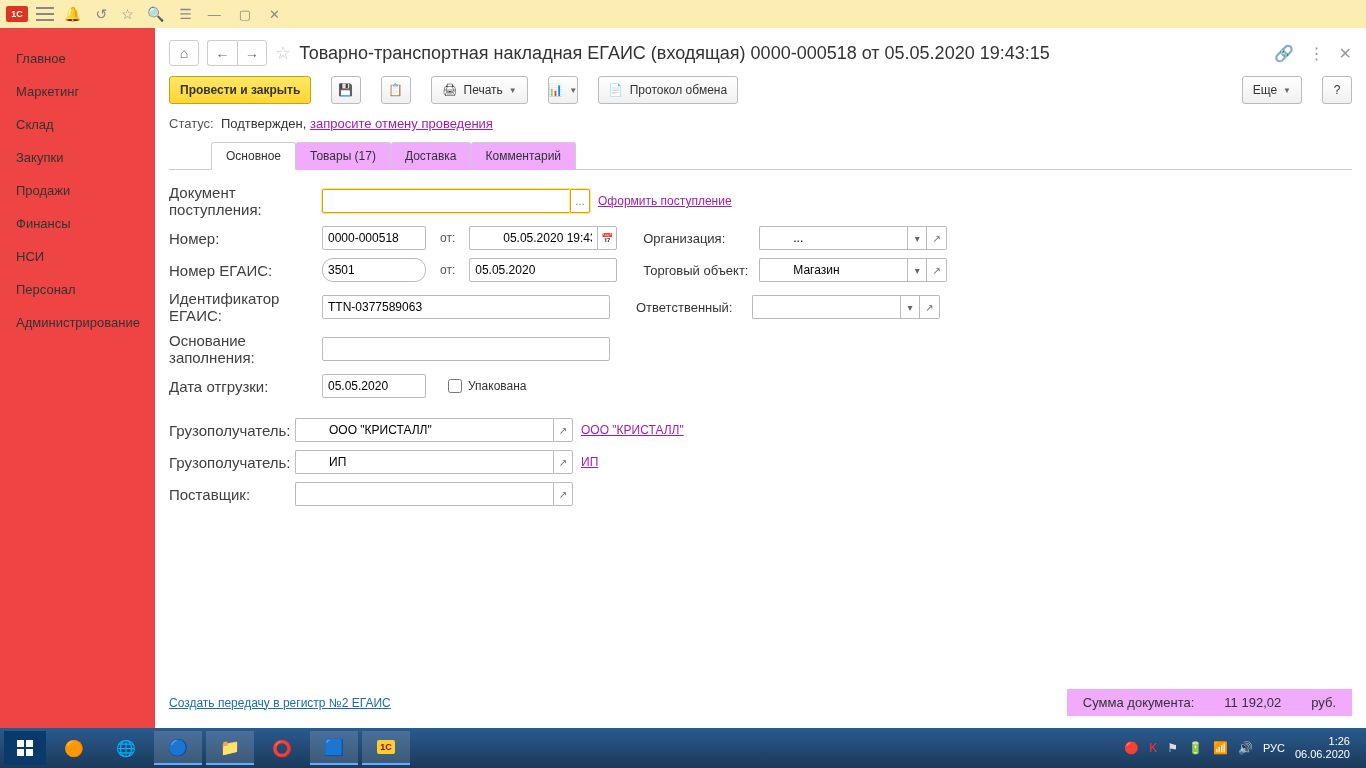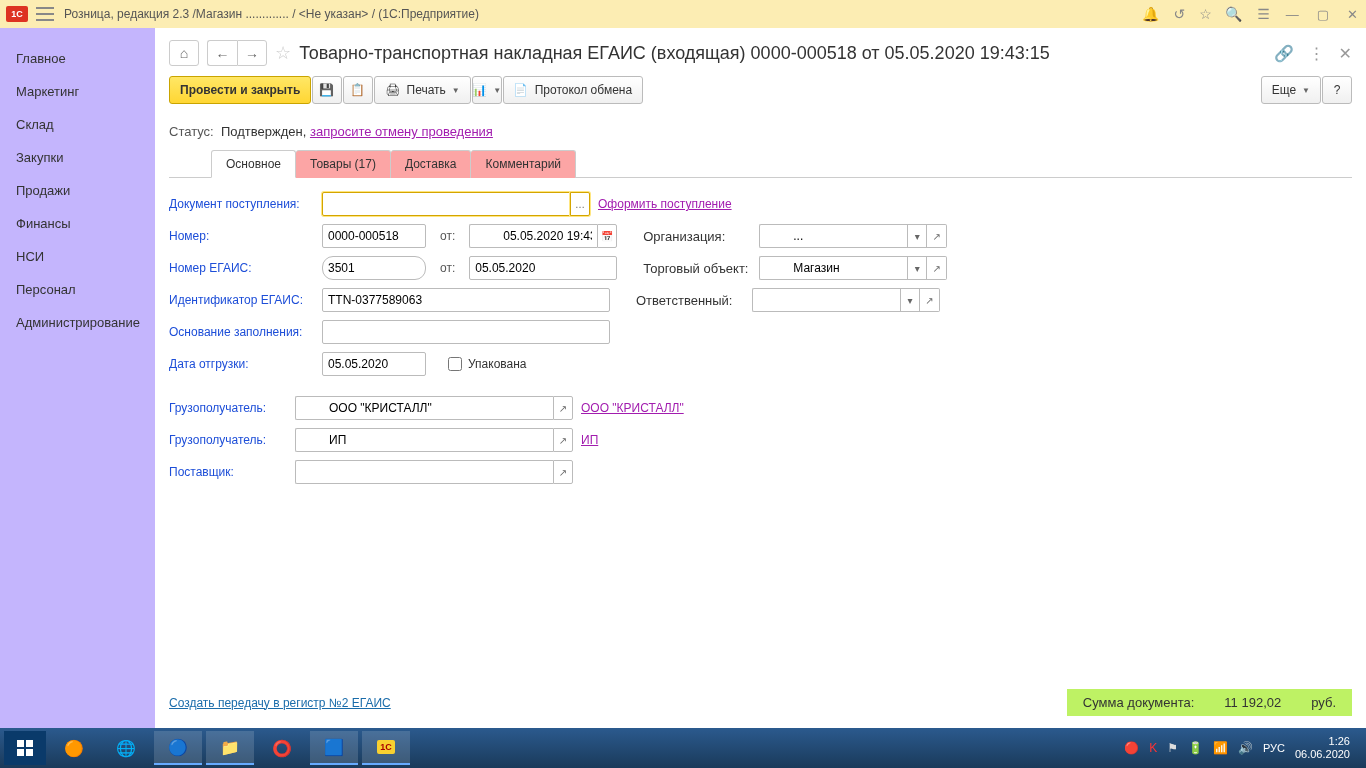--- a/index.html
+++ b/index.html
@@ -10,75 +10,75 @@
 .tb-logo { width: 22px; height: 16px; background: #dd3322; border-radius: 2px; color: #fff; font-weight: bold; font-size: 9px; display: flex; align-items: center; justify-content: center; margin-right: 8px; }
 .tb-menu { width: 18px; height: 14px; display: flex; flex-direction: column; justify-content: space-between; margin-right: 10px; cursor: pointer; }
 .tb-menu span { height: 2px; background: #888; }
 .tb-title { flex: 1; }
 .tb-icons { display: flex; gap: 14px; align-items: center; color: #888; font-size: 14px; }
 .tb-icon { cursor: pointer; }
 .tb-icons .win { font-size: 13px; padding: 0 2px; }
 
 
 .main { display: flex; height: 700px; }
-.sidebar { width: 155px; background: #c4b5fd; padding-top: 14px; }
+.sidebar { width: 155px; background: #ef4444; padding-top: 14px; }
 .sidebar .item { padding: 9px 16px; cursor: pointer; color: #333; font-size: 13px; }
 
 .content { flex: 1; background: #fff; padding: 12px 14px 0 14px; display: flex; flex-direction: column; }
 
 
 .dochdr { display: flex; align-items: center; gap: 8px; margin-bottom: 10px; }
 .nav-btn { border: 1px solid #ccc; background: #fff; height: 26px; min-width: 30px; border-radius: 3px; display: flex; align-items: center; justify-content: center; cursor: pointer; font-size: 14px; color: #666; }
 .nav-group { display: flex; }
 .nav-group .nav-btn:first-child { border-radius: 3px 0 0 3px; border-right: none; }
 .nav-group .nav-btn:last-child { border-radius: 0 3px 3px 0; }
 .star { font-size: 18px; color: #ccc; cursor: pointer; }
 .doc-title { font-size: 18px; color: #333; flex: 1; }
 .hdr-right { display: flex; gap: 14px; align-items: center; color: #999; font-size: 16px; }
 
 
-.toolbar { display: flex; gap: 1px; align-items: center; margin-bottom: 20px; }
+.toolbar { display: flex; gap: 20px; align-items: center; margin-bottom: 12px; }
 .btn { border: 1px solid #bbb; background: linear-gradient(#fff,#f0f0f0); height: 28px; padding: 0 10px; border-radius: 3px; display: flex; align-items: center; gap: 6px; cursor: pointer; font-size: 12px; }
 .btn-yellow { background: linear-gradient(#ffe766,#ffd633); border-color: #c9a400; font-weight: bold; }
 .btn-icon { width: 30px; padding: 0; justify-content: center; }
 .btn .caret { font-size: 8px; color: #666; }
 .tb-spacer { flex: 1; }
 
 .status-line { margin-bottom: 10px; font-size: 13px; }
 .status-line .lbl { color: #555; }
 .link { color: #a21caf; text-decoration: underline; cursor: pointer; }
 
 
 .tabs { display: flex; border-bottom: 1px solid #ccc; margin-bottom: 14px; padding-left: 42px; }
-.tab { padding: 6px 14px; border: 1px solid #ccc; border-bottom: none; background: #fca5a5; cursor: pointer; margin-right: 0; position: relative; top: 1px; border-radius: 3px 3px 0 0; }
+.tab { padding: 6px 14px; border: 1px solid #ccc; border-bottom: none; background: #f0abfc; cursor: pointer; margin-right: 0; position: relative; top: 1px; border-radius: 3px 3px 0 0; }
 .tab.active { background: #fff; border-bottom: 1px solid #fff; }
 .tab:not(.active) { border-left: none; }
 .tab:first-child { border-left: 1px solid #ccc; }
 
 
 .form-area { flex: 1; }
 .frow { display: flex; align-items: center; margin-bottom: 8px; gap: 8px; }
-.flabel { width: 145px; font-size: 12px; color: #1d4ed8; }
+.flabel { width: 145px; font-size: 15px; color: #404040; }
 .input { border: 1px solid #bbb; height: 24px; padding: 0 5px; font-size: 12px; background: #fff; border-radius: 2px; }
 .input-combo { display: flex; }
 .input-combo .input { border-radius: 2px 0 0 2px; border-right: none; padding-left: 33px; }
 .input-combo .ibtn { border: 1px solid #bbb; width: 20px; height: 24px; background: #fff; display: flex; align-items: center; justify-content: center; cursor: pointer; font-size: 10px; color: #666; }
 .input-combo .ibtn:last-child { border-radius: 0 2px 2px 0; }
 .input-combo .ibtn + .ibtn { border-left: none; }
 .highlighted { border: 1px solid #d4a500 !important; box-shadow: 0 0 0 1px #ffe680; }
 .sublabel { font-size: 12px; color: #555; padding: 0 6px; }
 .flabel2 { width: 108px; font-size: 13px; color: #333; }
 .chk { display: flex; align-items: center; gap: 6px; }
 .chk input { width: 14px; height: 14px; }
 
 
 .doc-footer { display: flex; align-items: center; padding: 12px 0; border-top: none; text-align: center; }
 .footer-link { color: #1a6caa; text-decoration: underline; cursor: pointer; }
 .footer-spacer { flex: 1; }
-.total-box { background: #bef264; padding: 6px 16px; display: flex; gap: 30px; align-items: center; font-size: 13px; }
+.total-box { background: #f0abfc; padding: 6px 16px; display: flex; gap: 30px; align-items: center; font-size: 13px; }
 
 
 .taskbar { height: 40px; background: linear-gradient(#2b5a8e,#1a3a5a); display: flex; align-items: center; padding: 0 4px; gap: 4px; }
 .tb-item { width: 48px; height: 34px; display: flex; align-items: center; justify-content: center; font-size: 16px; cursor: pointer; }
 .tb-item.start { background: #0a3a6a; color: #fff; width: 42px; }
 .tb-item.active-task { background: rgba(255,255,255,0.15); border-bottom: 2px solid #6af; }
 .tb-right { margin-left: auto; display: flex; align-items: center; gap: 10px; color: #fff; font-size: 11px; padding-right: 12px; }
 .tb-clock { text-align: right; line-height: 1.2; }
 .tray-icon { font-size: 12px; color: #ddd; cursor: pointer; }
 
@@ -87,21 +87,20 @@
 </head>
 <body>
 
 <div class="titlebar">
   <div class="tb-logo">1C</div>
   <div class="tb-menu">
       <span></span>
       <span></span>
       <span></span>
     </div>
-  <div class="tb-title">Розница, редакция 2.3 /Магазин ............. / &lt;Не указан&gt; /  (1С:Предприятие)</div>
   <div class="tb-icons">
     <span class="tb-icon">🔔</span>
     <span class="tb-icon">↺</span>
     <span class="tb-icon">☆</span>
     <span class="tb-icon">🔍</span>
     <span class="tb-icon">☰</span>
     <span class="tb-icon win">—</span>
     <span class="tb-icon win">▢</span>
     <span class="tb-icon win">✕</span>
   </div>

